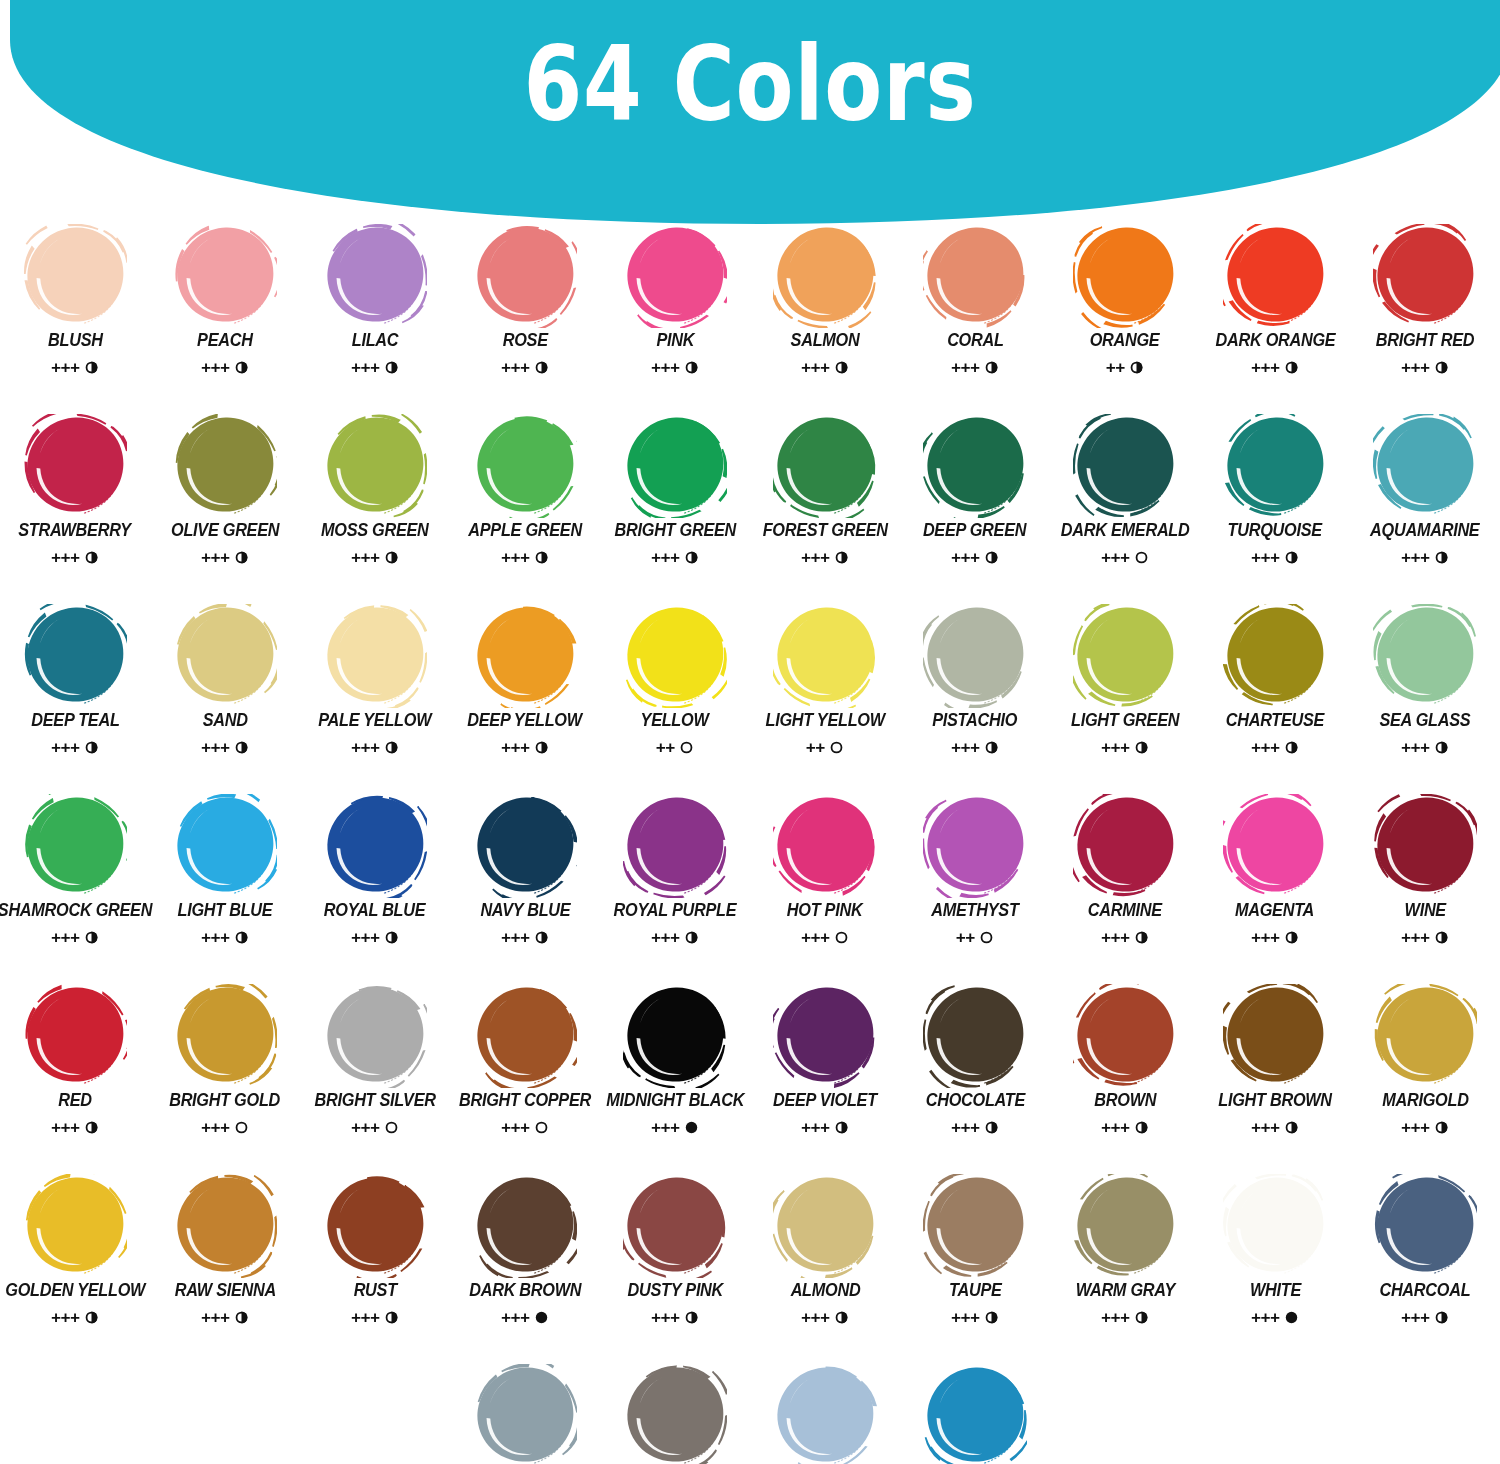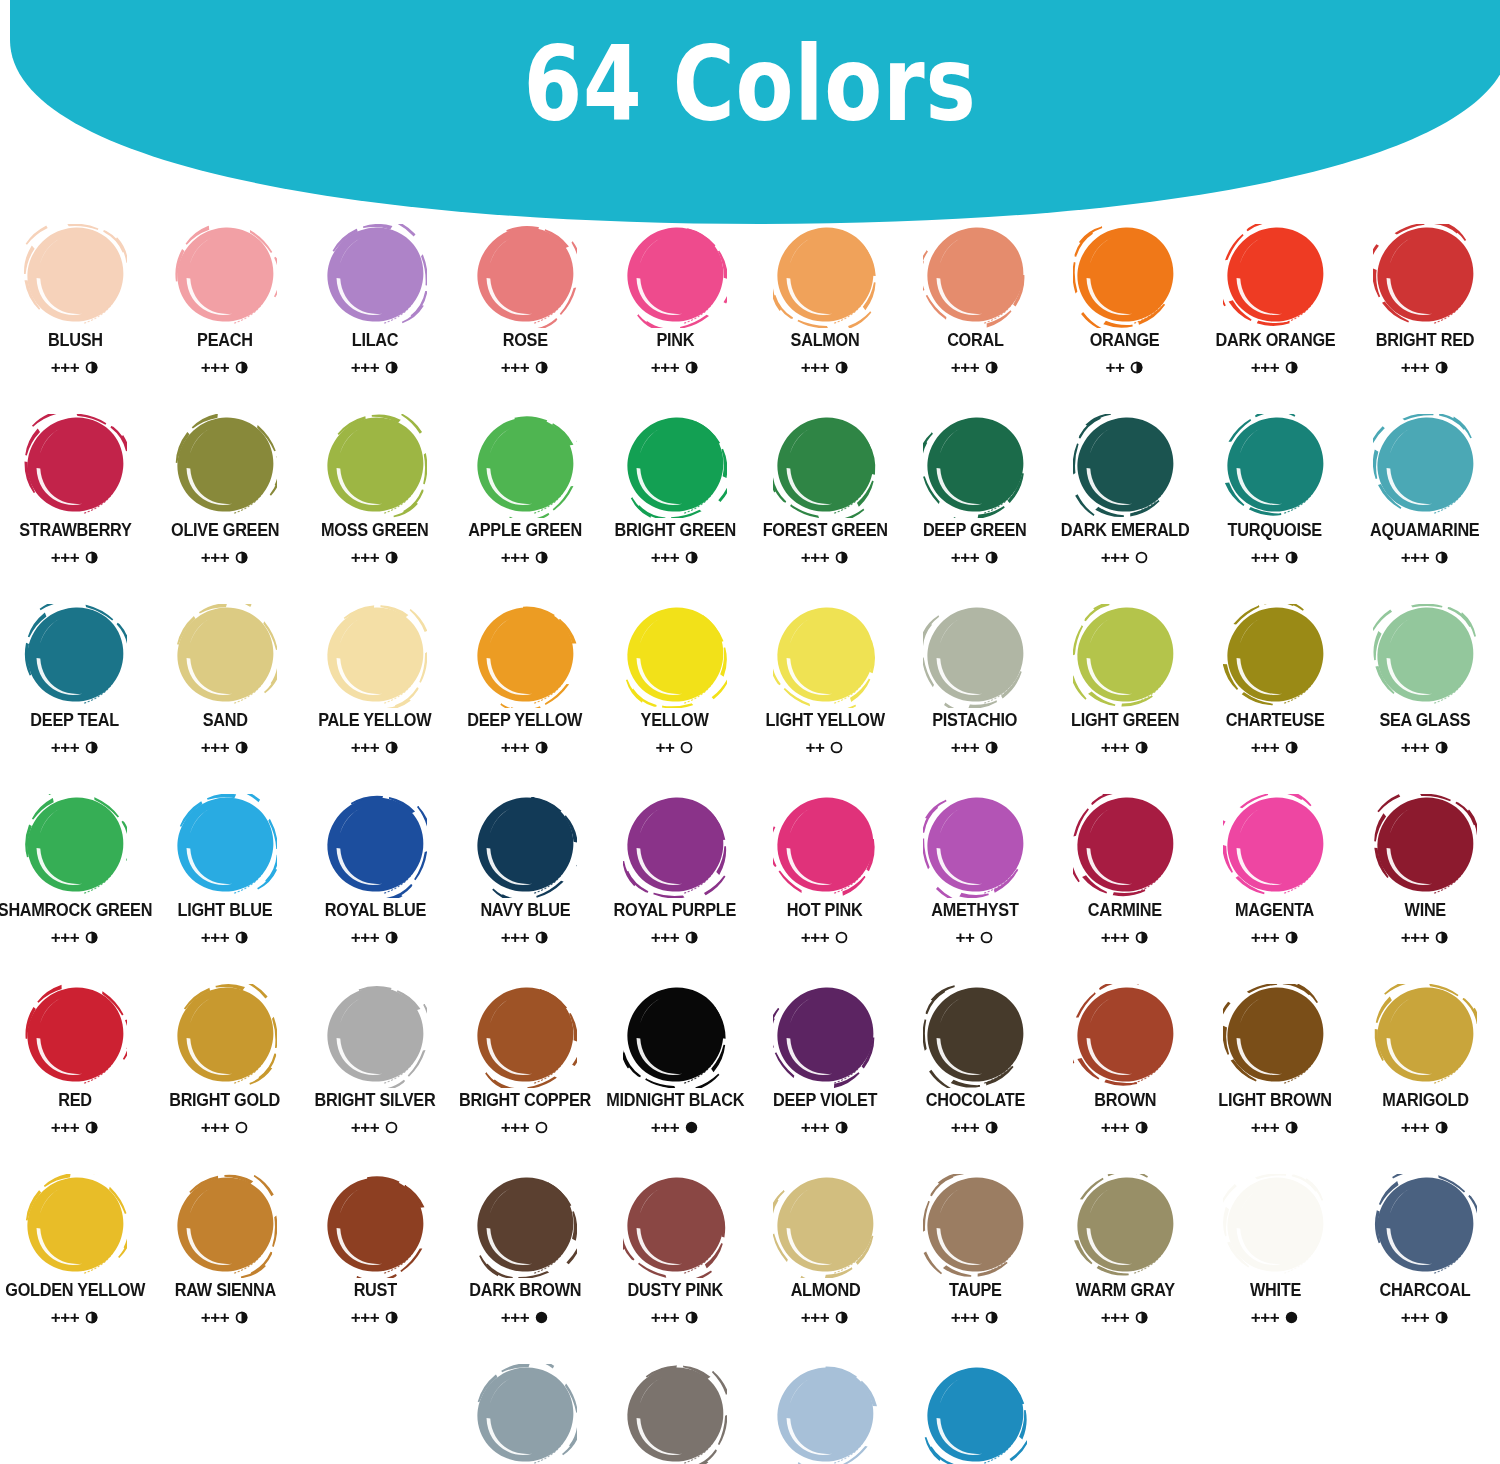--- a/index.html
+++ b/index.html
@@ -50,20 +50,21 @@
   #swatch-grid {
     position: absolute;
     top: 222px;
     left: 0;
     width: 1500px;
   }
   .swatch-row {
     display: flex;
     width: 1305px;
     height: 190px;
+    font-style: italic;
   }
   .swatch-row.partial {
     justify-content: flex-start;
     padding-left: 450px;
   }
   .swatch-cell {
     width: 150px;
     flex: 0 0 150px;
     display: flex;
     flex-direction: column;

